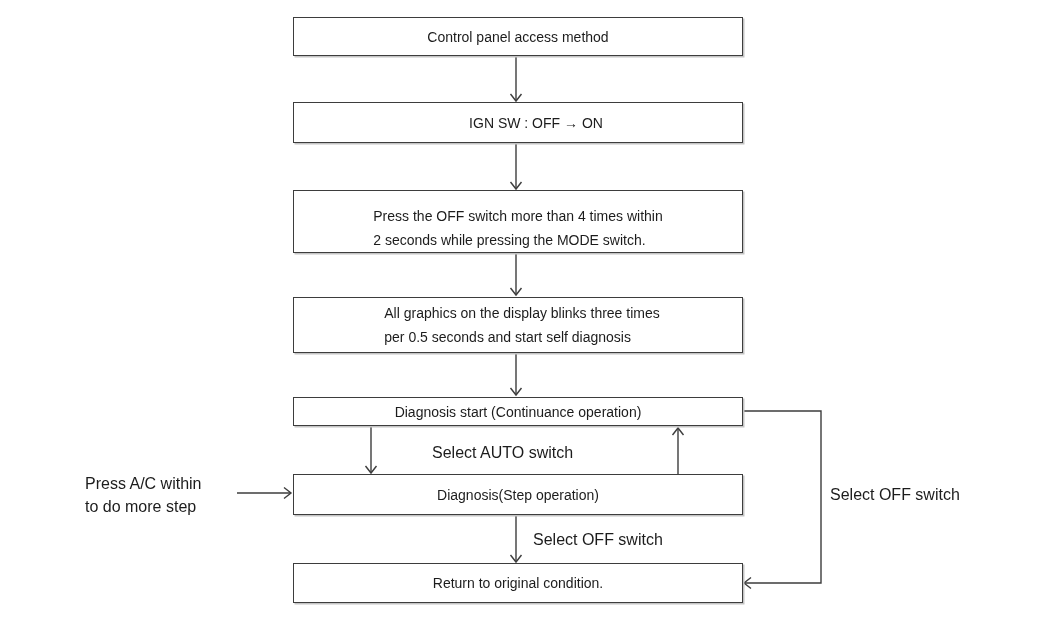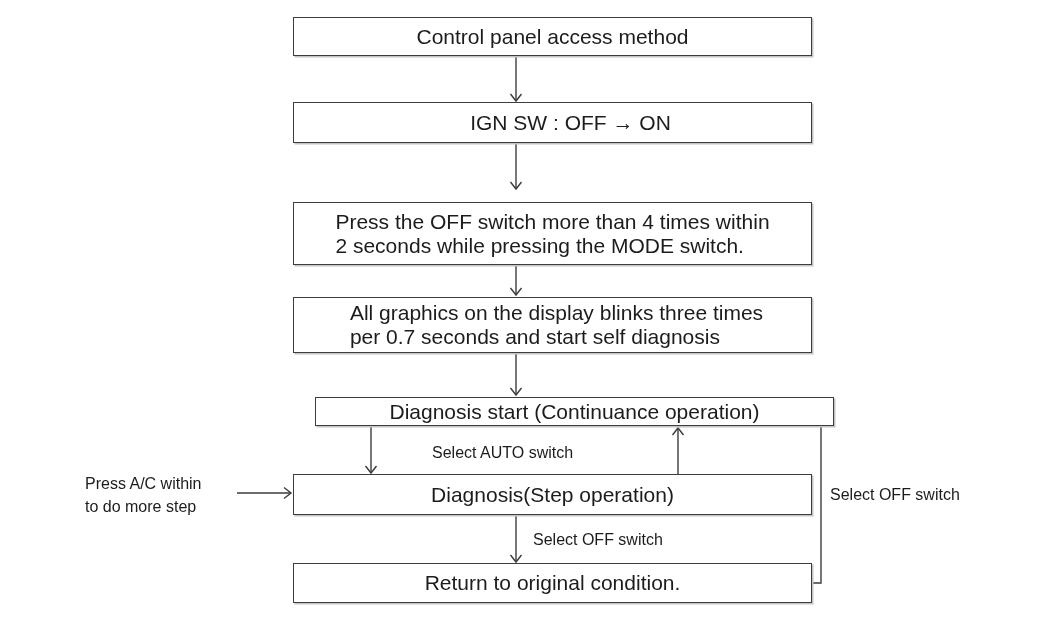--- a/index.html
+++ b/index.html
@@ -19,46 +19,46 @@
   .connector-layer {
     position: absolute;
     left: 0;
     top: 0;
     width: 1050px;
     height: 621px;
   }
   .fbox {
     position: absolute;
     left: 293px;
-    width: 519px;
+    width: 450px;
     box-sizing: border-box;
     border: 1.6px solid #3d3d3d;
     box-shadow: 1.5px 1.5px 0 #c4c4c4;
     background: #ffffff;
     display: flex;
     align-items: center;
     justify-content: center;
-    font-size: 21px;
+    font-size: 14px;
     line-height: 24px;
     text-align: center;
   }
   .fbox .inner-left {
     text-align: left;
   }
   .flabel {
     position: absolute;
     font-size: 16px;
     line-height: 23px;
     white-space: nowrap;
   }
   #box1 { top: 17px;  height: 39px; }
   #box2 { top: 102px; height: 41px; padding-left: 36px; }
-  #box3 { top: 202px; height: 63px; }
+  #box3 { top: 190px; height: 63px; align-items: flex-end; }
   #box4 { top: 297px; height: 56px; padding-left: 8px; }
-  #box5 { top: 397px; height: 29px; margin-left: 22px; }
+  #box5 { top: 397px; height: 29px; }
   #box6 { top: 474px; height: 41px; align-items: center; }
   #box7 { top: 563px; height: 40px; }
   #label-select-auto      { left: 432px; top: 441px; }
   #label-select-off-mid   { left: 533px; top: 528px; }
   #label-select-off-right { left: 830px; top: 483px; }
   #label-press-ac         { left: 85px;  top: 472px; white-space: normal; width: 160px; }
 </style>
 </head>
 <body>
 
@@ -114,21 +114,21 @@
   <div class="fbox" id="box3">
     <div class="inner-left">
       <div>Press the OFF switch more than 4 times within</div>
       <div>2 seconds while pressing the MODE switch.</div>
     </div>
   </div>
 
   <div class="fbox" id="box4">
     <div class="inner-left">
       <div>All graphics on the display blinks three times</div>
-      <div>per 0.7 seconds and start self diagnosis</div>
+      <div>per 0.5 seconds and start self diagnosis</div>
     </div>
   </div>
 
   <div class="fbox" id="box5">
     <span>Diagnosis start (Continuance operation)</span>
   </div>
 
   <div class="fbox" id="box6">
     <span>Diagnosis(Step operation)</span>
   </div>

